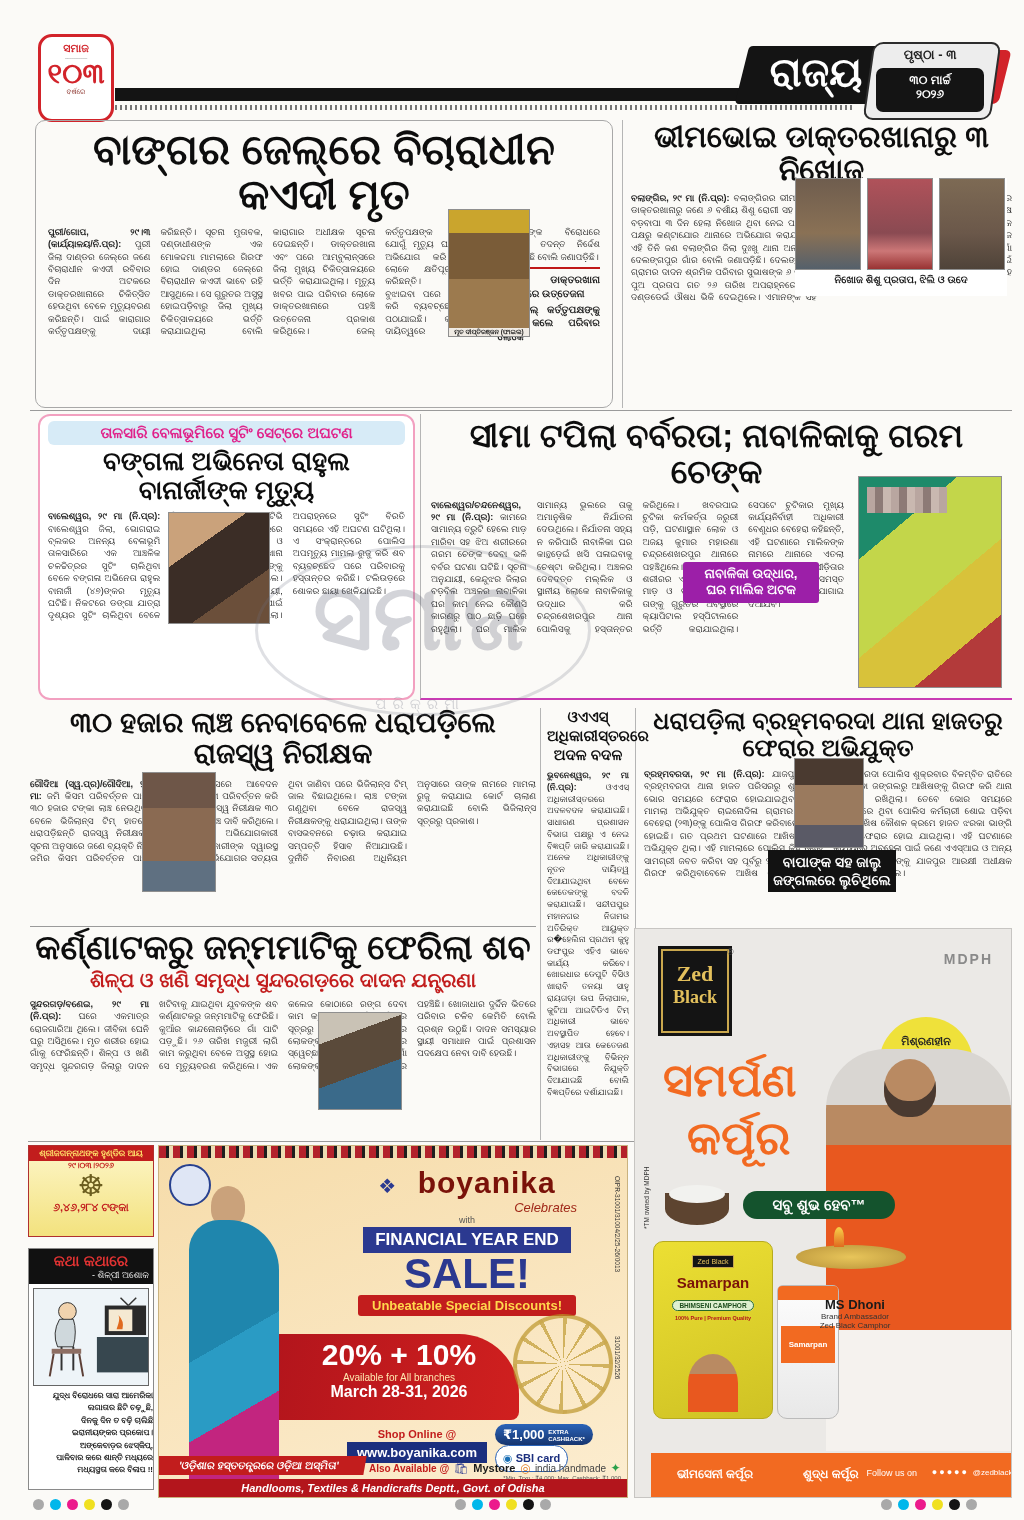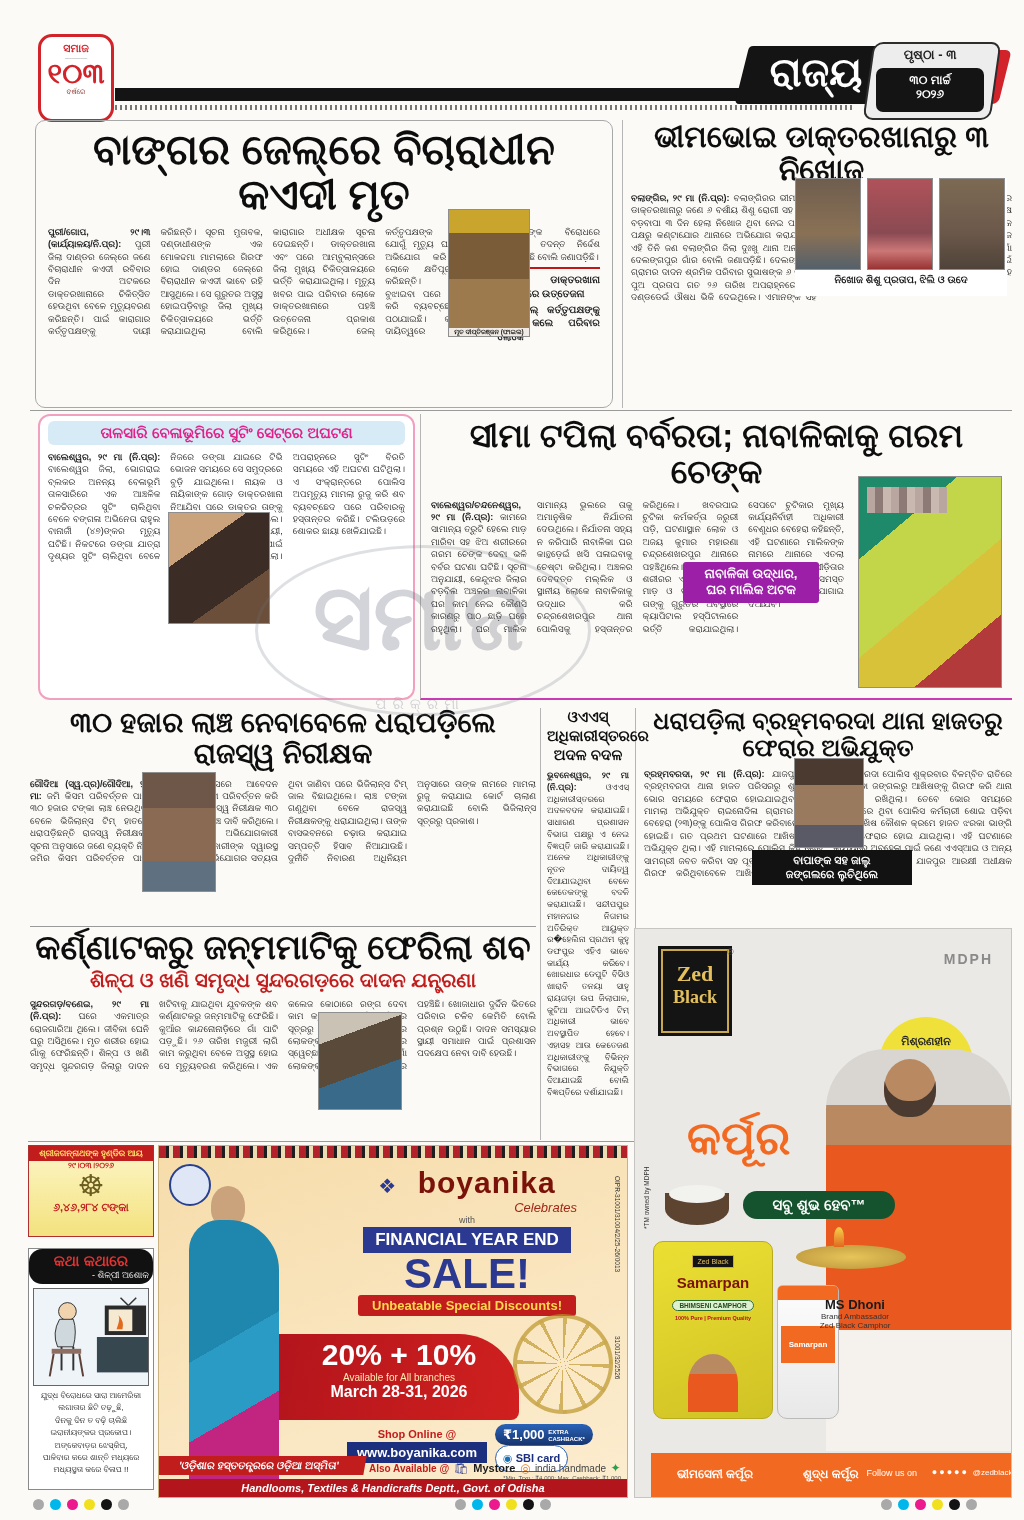--- a/index.html
+++ b/index.html
@@ -31,22 +31,22 @@
   .red-div{height:2px;background:#c01818;margin:4px 0;}
   .strap{background:#d7ebf7;color:#e0218a;font-weight:bold;border-radius:6px;}
   .badge-purple{background:#9c1fa8;color:#fff;font-weight:bold;border-radius:3px;line-height:1.25;}
   .caption-black{background:#121212;color:#fff;font-weight:bold;line-height:1.3;}
   .watermark{color:rgba(98,102,120,0.28);pointer-events:none;z-index:5;}
   .wm-ring{border:3px solid rgba(110,114,130,0.22);border-radius:50%;pointer-events:none;z-index:5;}
   
   .hundi{background:linear-gradient(#fdf6c9,#f3e27e);border:1px solid #b03030;box-sizing:border-box;}
   .hundi-strip{background:#c21d1d;color:#ffe16a;font-weight:bold;}
   .cartoon-box{border:1px solid #8a8a8a;background:#fff;box-sizing:border-box;}
-  .cartoon-head{background:#111;border-radius:13px;}
-  .poem{font-size:8px;line-height:1.55;text-align:center;}
+  .cartoon-head{background:#111;}
+  .poem{font-size:8px;line-height:1.55;text-align:right;font-weight:bold;}
   
   .boy{background:linear-gradient(160deg,#f6dcaa,#fcedd0);border:1px solid #c9b27f;box-sizing:border-box;overflow:hidden;}
   .ikat{background:repeating-linear-gradient(90deg,#b3222b 0 7px,#1e1e1e 7px 10px,#ecdcb2 10px 14px);}
   .fy-box{background:#2b3990;color:#fff;font-weight:bold;}
   .ribbon{background:#c21d1d;color:#ffd84d;font-weight:bold;border-radius:3px;}
   .red-panel{background:linear-gradient(100deg,#b3151c,#d0201f);border-radius:0 60px 8px 0;color:#fff;}
   .navy-box{background:#1b2f7e;color:#fff;font-weight:bold;}
   .cash-pill{background:linear-gradient(#2a63b8,#17356f);color:#fff;border-radius:14px;}
   .sbi-pill{background:#fff;border:1.5px solid #2a63b8;border-radius:14px;color:#1b2f7e;font-weight:bold;}
   .gov-strip{background:#b3151c;color:#fff;font-weight:bold;font-style:italic;}
@@ -126,20 +126,21 @@
       <div class="abs photo" style="left:72px;top:0;width:66px;height:92px;background:linear-gradient(#b0525a,#8a4a52 60%,#c77,#933);"></div>
       <div class="abs photo" style="left:144px;top:0;width:66px;height:92px;background:linear-gradient(#7d6a54,#6b584a 60%,#4f4339);"></div>
       <div class="abs cap c" style="left:0;top:96px;width:100%;font-size:10px;">ନିଖୋଜ ଶିଶୁ ପ୍ରତାପ, ଝିଲି ଓ ଉଦେ</div>
     </div>
   </div>
 
   <div class="abs hr" style="left:30px;top:410px;width:982px;"></div>
 
   <div class="abs" style="left:38px;top:414px;width:377px;height:286px;border:2px solid #f2a0c0;border-radius:12px;box-sizing:border-box;padding:5px 8px;background:#fff;">
     <div class="strap c" style="font-size:15px;padding:3px 0;">ତାଳସାରି ବେଳାଭୂମିରେ ସୁଟିଂ ସେଟ୍‌ରେ ଅଘଟଣ</div>
+    <div class="headline c" style="font-size:26px;line-height:1.1;margin-top:2px;">ବଙ୍ଗଳା ଅଭିନେତା ରାହୁଲ ବାନାର୍ଜୀଙ୍କ ମୃତ୍ୟୁ</div>
     <div class="body-text cols3" style="height:188px;margin-top:6px;">
       <span class="b">ବାଲେଶ୍ୱର, ୨୯ ମା (ନି.ପ୍ର):</span>
       <span>ବାଲେଶ୍ୱର ଜିଲା, ଭୋଗରାଇ ବ୍ଲକର ଅନନ୍ୟ ବେଳାଭୂମି ତାଳସାରିରେ ଏକ ଆଞ୍ଚଳିକ ଚଳଚ୍ଚିତ୍ରର ସୁଟିଂ ଚାଲିଥିବା ବେଳେ ବଙ୍ଗଳା ଅଭିନେତା ରାହୁଲ ବାନାର୍ଜୀ (୪୭)ଙ୍କର ମୃତ୍ୟୁ ଘଟିଛି। ନିକଟରେ ଡଙ୍ଗା ଯାତ୍ରା ଦୃଶ୍ୟର ସୁଟିଂ ଚାଲିଥିବା ବେଳେ ନିଜରେ ଡଙ୍ଗା ଯାଇରେ ଟିଭି ଭୋଜନ ସମୟରେ ସେ ସମୁଦ୍ରରେ ବୁଡ଼ି ଯାଇଥିଲେ। ନାୟକ ଓ ନାୟିକାଙ୍କ ଗୋଡ଼ ଡାକ୍ତରଖାନା ନିଆଯିବା ପରେ ଡାକ୍ତର ତାଙ୍କୁ ମୃତ ଘୋଷଣା କରିଥିଲେ। ମିଳିଥିବା ସୂଚନା ଅନୁଯାୟୀ, ତାଳସାରି ବେଳାଭୂମିରେ ସୁଟିଂ ପାଇଁ କୋଲକାତାରୁ ଟିମ୍ ଆସିଥିଲା। ଅପରାହ୍ନରେ ସୁଟିଂ ବିରତି ସମୟରେ ଏହି ଅଘଟଣ ଘଟିଥିଲା। ଏ ସଂକ୍ରାନ୍ତରେ ପୋଲିସ ଅପମୃତ୍ୟୁ ମାମଲା ରୁଜୁ କରି ଶବ ବ୍ୟବଚ୍ଛେଦ ପରେ ପରିବାରକୁ ହସ୍ତାନ୍ତର କରିଛି। ଟଲିଉଡ଼ରେ ଶୋକର ଛାୟା ଖେଳିଯାଇଛି।</span>
     </div>
     <div class="abs photo" style="left:128px;top:96px;width:102px;height:112px;background:linear-gradient(145deg,#caa27b 0 30%,#3b2d26 30% 70%,#6b4f3a 70% 100%);"></div>
   </div>
 
   <div class="abs" style="left:420px;top:414px;width:592px;height:286px;border-left:1px solid #b5b5b5;border-bottom:2px solid #c93bb4;box-sizing:border-box;padding:4px 10px;">
     <div class="headline c" style="font-size:33px;line-height:1.1;">ସୀମା ଟପିଲା ବର୍ବରତା; ନାବାଳିକାକୁ ଗରମ ଚେଙ୍କ</div>
     <div class="body-text cols4" style="height:218px;margin-top:8px;padding-right:158px;">
@@ -172,21 +173,21 @@
     </div>
   </div>
 
   <div class="abs" style="left:644px;top:708px;width:368px;height:214px;">
     <div class="headline c" style="font-size:24px;line-height:1.12;">ଧରାପଡ଼ିଲା ବ୍ରହ୍ମବରଦା ଥାନା ହାଜତରୁ ଫେରାର ଅଭିଯୁକ୍ତ</div>
     <div class="body-text cols2" style="height:156px;margin-top:6px;">
       <span class="b">ବ୍ରହ୍ମବରଦା, ୨୯ ମା (ନି.ପ୍ର):</span>
       <span>ଯାଜପୁର ଜିଲା ବ୍ରହ୍ମବରଦା ଥାନା ହାଜତ ପରିସରରୁ ଶୁକ୍ରବାର ଭୋର ସମୟରେ ଫେରାର ହୋଇଯାଇଥିବା ଧର୍ଷଣ ମାମଲା ଅଭିଯୁକ୍ତ ଚାଇନୋଦିଳା ଗ୍ରାମର ଆଖିଷ ବେହେରା (୨୩)ଙ୍କୁ ପୋଲିସ ଗିରଫ କରିବାରେ ସଫଳ ହୋଇଛି। ଗତ ପ୍ରଥମ ଘଟଣାରେ ଆଖିଷ ମୁଖ୍ୟ ଅଭିଯୁକ୍ତ ଥିଲା। ଏହି ମାମଲାରେ ପୋଲିସ କିଛି ଚୋରି ସାମଗ୍ରୀ ଜବତ କରିବା ସହ ପୂର୍ବରୁ ୨ ଅଭିଯୁକ୍ତଙ୍କୁ ଗିରଫ କରିଥିବାବେଳେ ଆଖିଷ ଫେରାର ଥିଲା। ବ୍ରହ୍ମବରଦା ପୋଲିସ ଶୁକ୍ରବାର ବିଳମ୍ବିତ ରାତିରେ କୁଳପୋଡ଼ା ଜଙ୍ଗଲରୁ ଆଖିଷଙ୍କୁ ଗିରଫ କରି ଥାନା ହାଜତରେ ରଖିଥିଲା। ତେବେ ଭୋର ସମୟରେ ଦାୟିତ୍ୱରେ ଥିବା ପୋଲିସ କର୍ମଚାରୀ ଶୋଇ ପଡ଼ିବା ପରେ ଆଖିଷ କୌଶଳ କ୍ରମେ ହାଜତ ଝରକା ଭାଙ୍ଗି ଖୋଲି ଫେରାର ହୋଇ ଯାଇଥିଲା। ଏହି ଘଟଣାରେ କାର୍ଯ୍ୟରେ ଅବହେଳା ପାଇଁ ଜଣେ ଏଏସ୍‌ଆଇ ଓ ଅନ୍ୟ ଦୁଇ କନେଷ୍ଟବଳଙ୍କୁ ଯାଜପୁର ଆରକ୍ଷୀ ଅଧୀକ୍ଷକ ନିଲମ୍ବିତ କରିଥିଲେ।</span>
     </div>
     <div class="abs photo" style="left:150px;top:50px;width:70px;height:90px;background:linear-gradient(#4a3a30 0 30%,#9a7a5e 30% 75%,#5a5a66 75% 100%);"></div>
-    <div class="abs caption-black c" style="left:108px;top:142px;width:124px;font-size:11px;padding:3px 18px;">
+    <div class="abs caption-black c" style="left:124px;top:142px;width:124px;font-size:14px;padding:3px 2px;">
       <div>ବାପାଙ୍କ ସହ ଜାଲୁ</div>
       <div>ଜଙ୍ଗଲରେ ଲୁଚିଥିଲେ</div>
     </div>
   </div>
 
   <div class="abs hr" style="left:30px;top:926px;width:506px;"></div>
 
   <div class="abs" style="left:30px;top:930px;width:506px;height:210px;">
     <div class="headline c" style="font-size:34px;line-height:1.05;">କର୍ଣ୍ଣାଟକରୁ ଜନ୍ମମାଟିକୁ ଫେରିଲା ଶବ</div>
     <div class="c b" style="font-size:20px;color:#c21d1d;margin-top:3px;">ଶିଳ୍ପ ଓ ଖଣି ସମୃଦ୍ଧ ସୁନ୍ଦରଗଡ଼ରେ ଦାଦନ ଯନ୍ତ୍ରଣା</div>
@@ -313,20 +314,21 @@
       <div style="font-size:11px;margin-top:18px;">ମିଶ୍ରଣହୀନ</div>
       <div style="font-size:11px;">ଶୁଦ୍ଧ</div>
       <div style="font-size:11px;">କର୍ପୂର</div>
     </div>
 
     <div class="abs dhoni" style="right:0;top:120px;width:185px;height:402px;">
       <div class="abs" style="left:58px;top:10px;width:52px;height:58px;border-radius:50% 50% 45% 45%;background:#b98a62;box-shadow:inset 0 -16px 0 #4a3a30;"></div>
       <div class="abs" style="left:-30px;top:196px;width:110px;height:24px;border-radius:50%;background:radial-gradient(#e8c55a,#b8933a);"></div>
       <div class="abs" style="left:8px;top:178px;width:10px;height:20px;background:linear-gradient(#f7d24a,#e06a1f);border-radius:50% 50% 0 0;"></div>
     </div>
+    <div class="abs orange-title" style="left:28px;top:128px;font-size:46px;">ସମର୍ପଣ</div>
     <div class="abs orange-title" style="left:52px;top:186px;font-size:46px;">କର୍ପୂର</div>
     <div class="abs" style="left:26px;top:252px;width:74px;height:46px;">
       <div class="abs" style="left:4px;top:12px;width:64px;height:32px;border-radius:0 0 50% 50%;background:radial-gradient(#7a5436,#4c3category-320);background:#5d4430;"></div>
       <div class="abs" style="left:8px;top:4px;width:56px;height:18px;border-radius:50%;background:#f2f2ef;"></div>
     </div>
     <div class="abs pill-black c" style="left:108px;top:262px;width:152px;height:28px;font-size:15px;line-height:28px;">ସବୁ ଶୁଭ ହେବ™</div>
 
     <div class="abs pouch" style="left:18px;top:312px;width:118px;height:176px;">
       <div class="c" style="margin-top:8px;"><span style="background:#141414;color:#e3c05c;font-size:7px;padding:2px 4px;border:1px solid #caa84e;">Zed Black</span></div>
       <div class="c" style="color:#7a1209;font-weight:bold;font-size:15px;margin-top:6px;">Samarpan</div>

